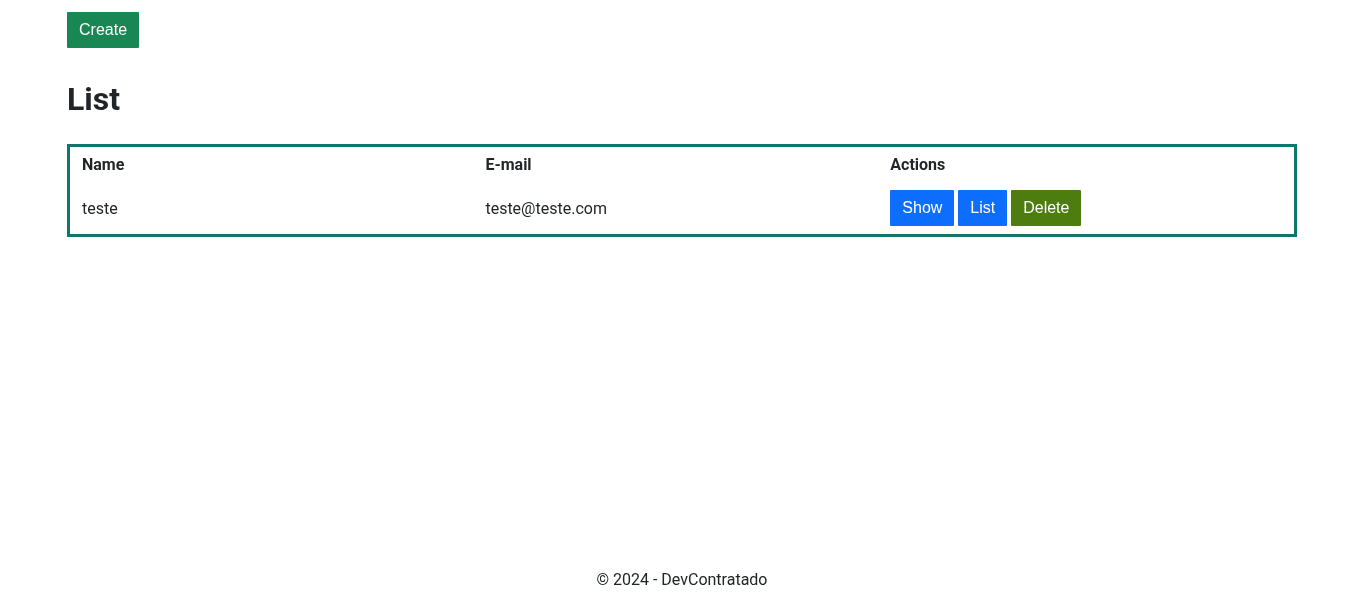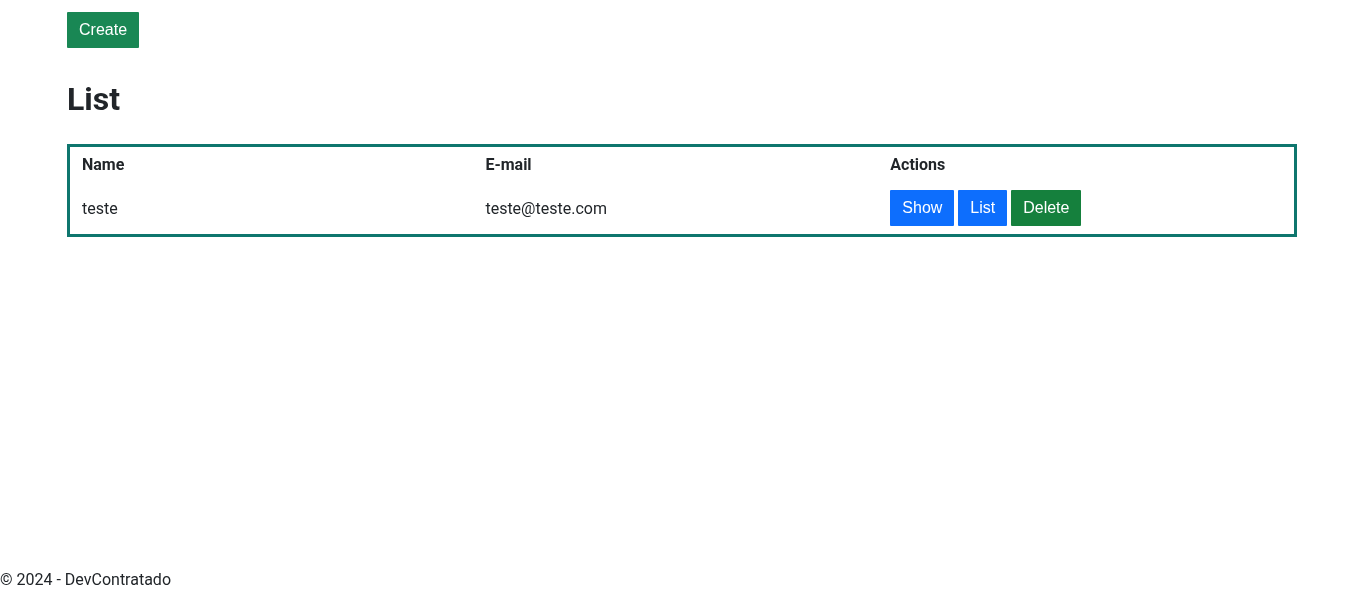--- a/index.html
+++ b/index.html
@@ -30,21 +30,21 @@
       text-align: center;
       line-height: 1.5;
     }
     .btn-success {
       background-color: #198754;
     }
     .btn-primary {
       background-color: #0d6efd;
     }
     .btn-danger {
-      background-color: #15803d;
+      background-color: #4d7c0f;
     }
     h1 {
       font-size: 32px;
       font-weight: 700;
       margin-top: 32px;
       margin-bottom: 26px;
     }
     table.list-table {
       width: 100%;
       border-collapse: collapse;
@@ -66,20 +66,21 @@
     .col-email {
       width: 33%;
       margin-top: 48px;
     }
     .col-actions {
       width: 34%;
     }
     .actions-cell .btn {
     }
     footer {
+      text-align: center;
       padding: 10px 0 8px 0;
       font-size: 16px;
       color: #212529;
     }
   </style>
 </head>
 <body>
 
 <div class="container">
   <button class="btn btn-success">Create</button>

